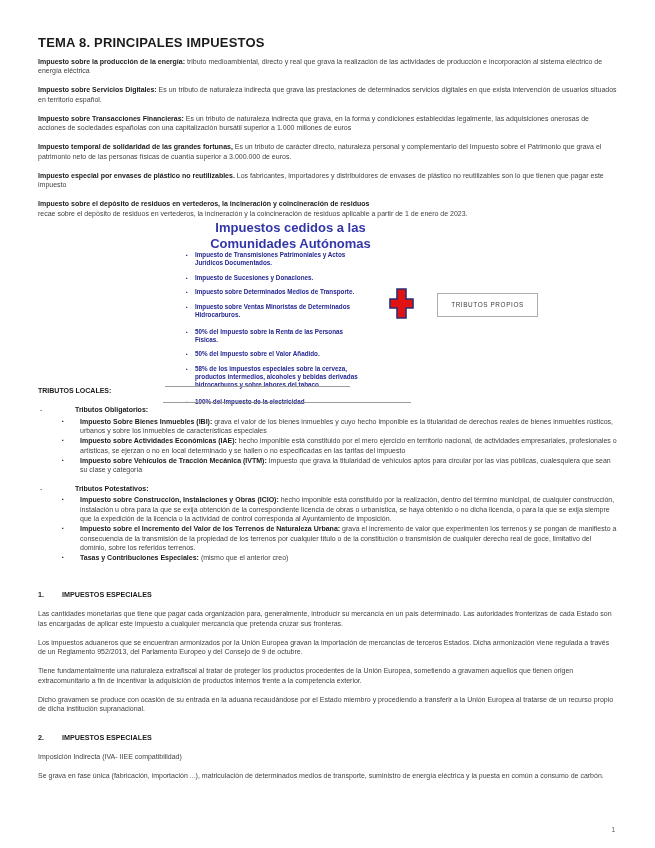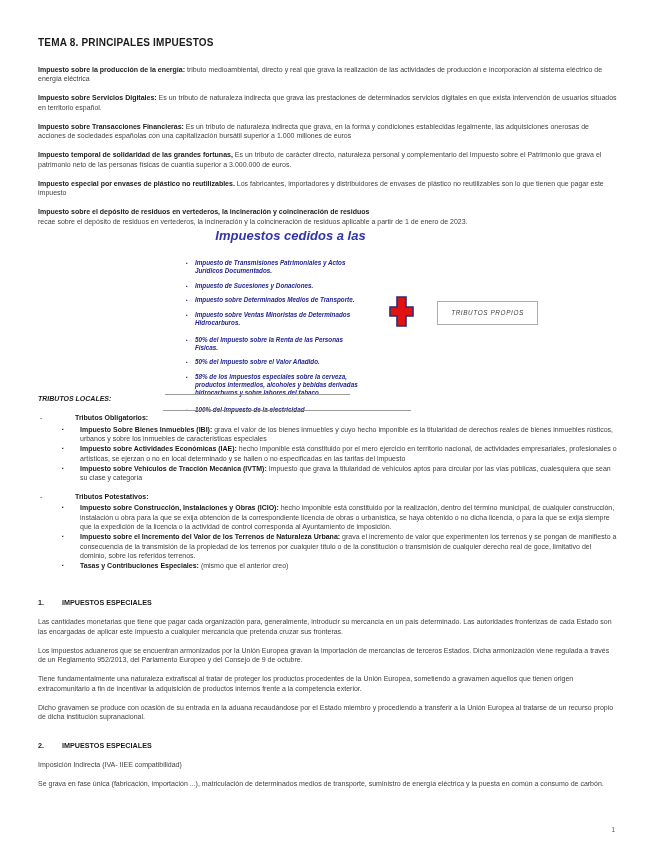--- a/index.html
+++ b/index.html
@@ -5,26 +5,26 @@
   * { margin:0; padding:0; box-sizing:border-box; }
   html,body { background:#ffffff; }
   body {
     width:655px; height:848px; position:relative;
     font-family:"Liberation Sans", sans-serif;
     font-size:7px; line-height:9.5px; color:#3f3f3f;
     padding:38px 38px 0 38px;
     overflow:hidden;
   }
   b, .bold { font-weight:bold; color:#1b1b1b; }
-  .doc-title { font-size:10px; font-weight:bold; color:#1b1b1b; margin:0 0 17px 0; letter-spacing:.2px; }
+  .doc-title { font-size:13px; font-weight:bold; color:#1b1b1b; margin:0 0 9px 0; letter-spacing:.2px; }
   p.para { margin:0 0 9.5px 0; }
   p.para-tight { margin:0; }
 
   
-  .figure { position:relative; height:187px; width:100%;font-style:italic; }
+  .figure { position:relative; height:187px; width:100%; }
   .fig-heading {
     position:absolute; left:110px; top:2px; width:285px; text-align:center;
     font-size:13px; line-height:15.5px; font-weight:bold; color:#3236a8;
   }
   .fig-list { position:absolute; left:148px; top:33px; width:178px; }
   .fig-item {
     color:#23278f; font-weight:bold; font-size:6.3px; line-height:8px;
     margin-bottom:6.5px; display:flex;
   }
   .fig-item .blt { width:9px; flex:0 0 9px; color:#23278f; font-size:5px; line-height:8px; }
@@ -66,20 +66,21 @@
 <p class="para"><b>Impuesto especial por envases de plástico no reutilizables.</b> <span>Los fabricantes, importadores y distribuidores de envases de plástico no reutilizables son lo que tienen que pagar este impuesto</span></p>
 
 <p class="para-tight">
   <b style="display:block;">Impuesto sobre el depósito de residuos en vertederos, la incineración y coincineración de residuos</b>
   <span>recae sobre el depósito de residuos en vertederos, la incineración y la coincineración de residuos aplicable a partir de 1 de enero de 2023.</span>
 </p>
 
 <div class="figure">
   <div class="fig-heading">
     <span style="display:block">Impuestos cedidos a las</span>
+    <span style="display:block">Comunidades Autónomas</span>
   </div>
   <div class="fig-list">
     <div class="fig-item">
         <span class="blt">▪</span>
         <span>Impuesto de Transmisiones Patrimoniales y Actos Jurídicos Documentados.</span>
       </div>
     <div class="fig-item">
         <span class="blt">▪</span>
         <span>Impuesto de Sucesiones y Donaciones.</span>
       </div>

